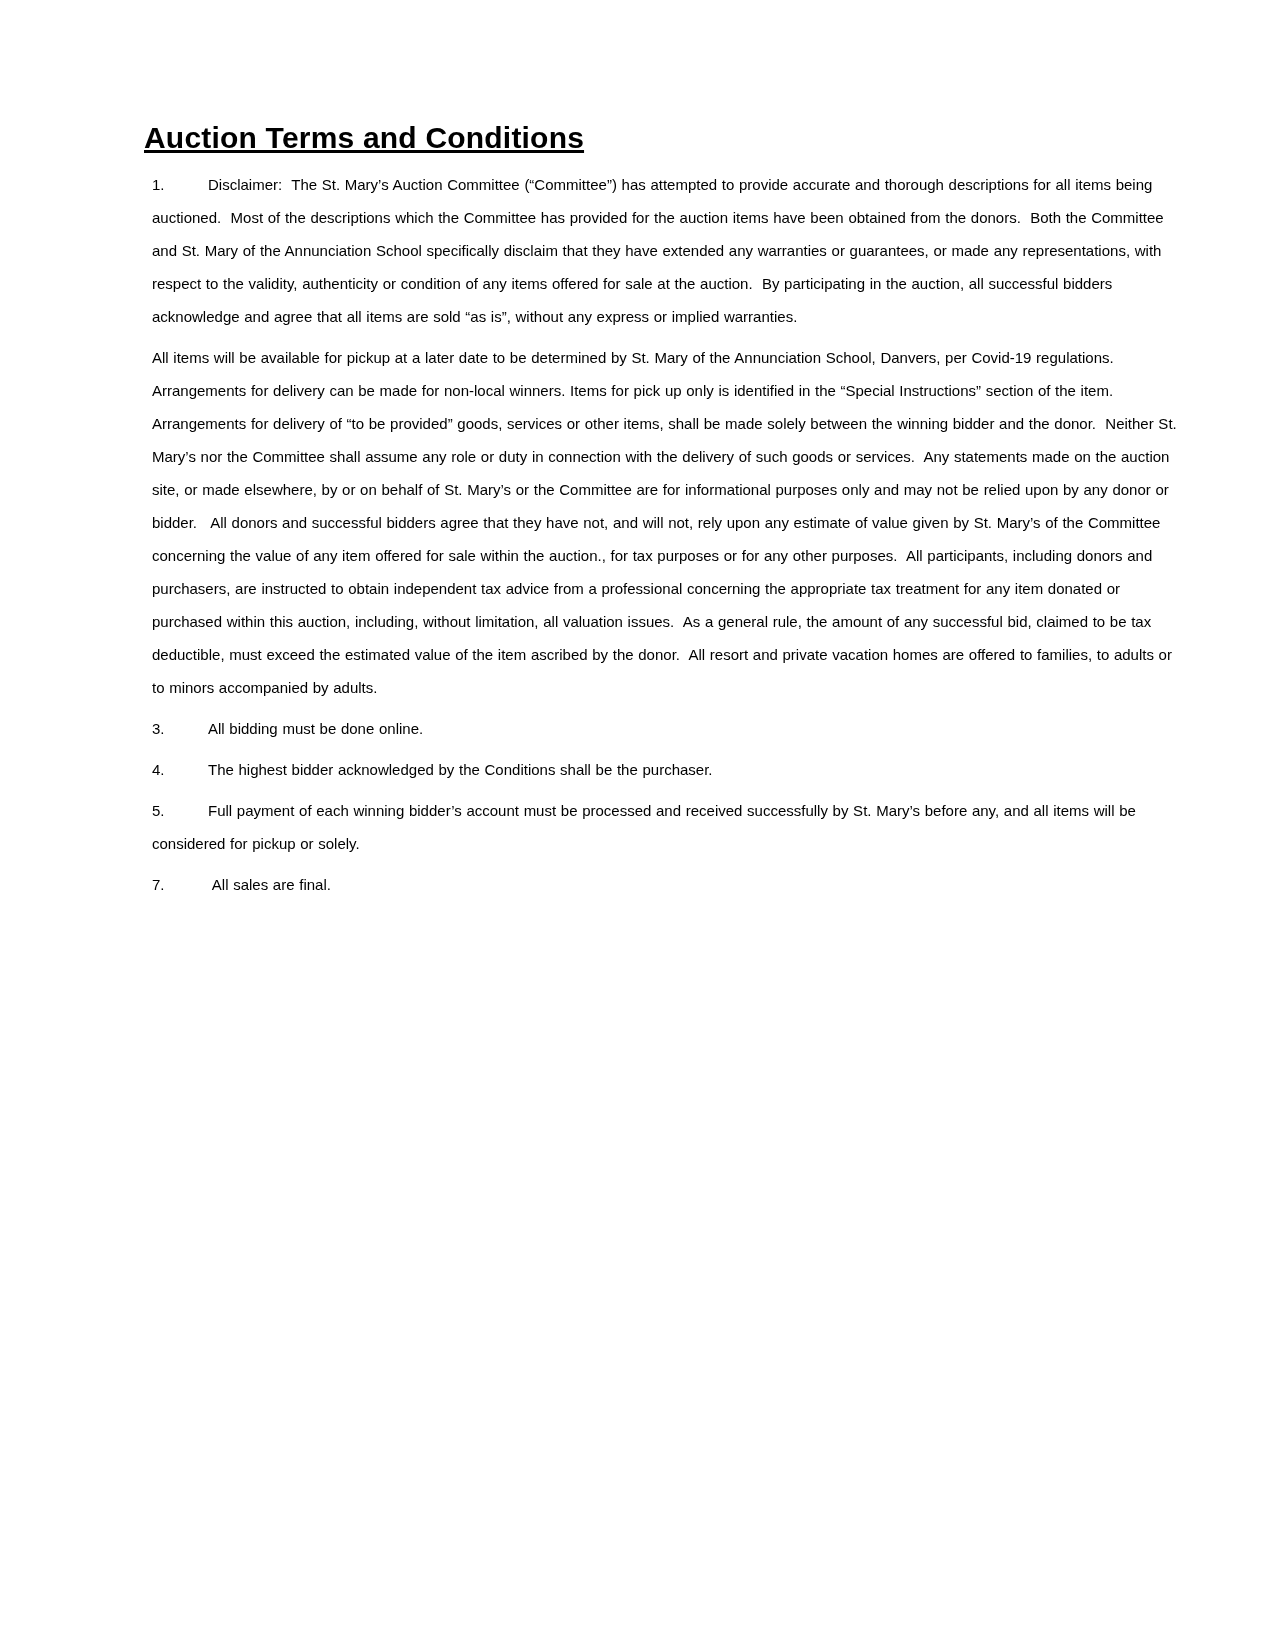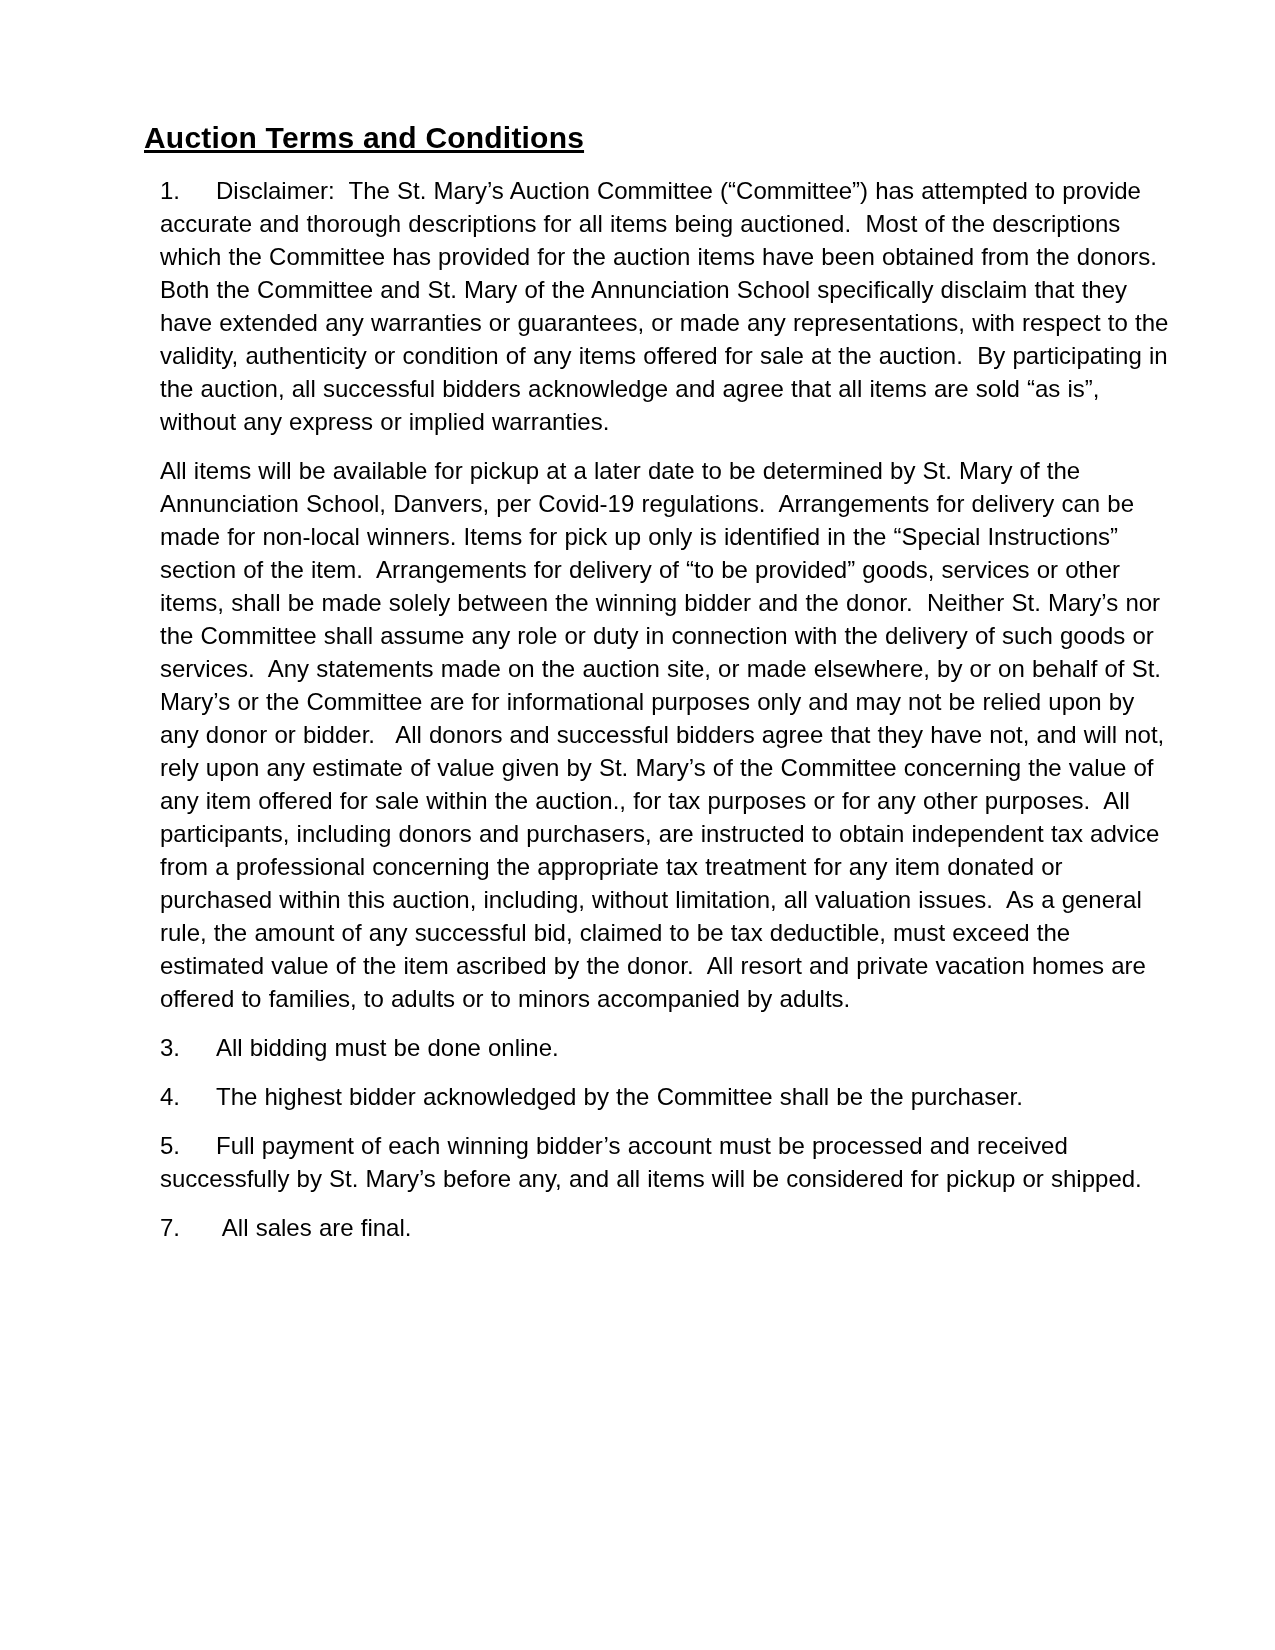--- a/index.html
+++ b/index.html
@@ -20,23 +20,23 @@
   }
   .doc-title {
     font-size: 30px;
     line-height: 40px;
     font-weight: bold;
     text-decoration: underline;
     margin: 0 0 10px 0;
     letter-spacing: 0.2px;
   }
   .para {
-    font-size: 24px;
+    font-size: 15px;
     line-height: 33px;
-    margin: 16px;
+    margin: 8px;
     white-space: pre-wrap;
     word-spacing: 0.5px;
   }
   .num {
     display: inline-block;
     width: 56px;
     white-space: pre;
     vertical-align: top;
   }
 </style>
@@ -47,20 +47,20 @@
 
   <h1 class="doc-title">Auction Terms and Conditions</h1>
 
   <p class="para"><span class="num">1.</span><span>Disclaimer:  The St. Mary’s Auction Committee (“Committee”) has attempted to provide accurate and thorough descriptions for all items being auctioned.  Most of the descriptions which the Committee has provided for the auction items have been obtained from the donors.  Both the Committee and St. Mary of the Annunciation School specifically disclaim that they have extended any warranties or guarantees, or made any representations, with respect to the validity, authenticity or condition of any items offered for sale at the auction.  By participating in the auction, all successful bidders acknowledge and agree that all items are sold “as is”, without any express or implied warranties.</span></p>
 
   <p class="para"><span>All items will be available for pickup at a later date to be determined by St. Mary of the Annunciation School, Danvers, per Covid-19 regulations.  Arrangements for delivery can be made for non-local winners. Items for pick up only is identified in the “Special Instructions” section of the item.  Arrangements for delivery of “to be provided” goods, services or other items, shall be made solely between the winning bidder and the donor.  Neither St. Mary’s nor the Committee shall assume any role or duty in connection with the delivery of such goods or services.  Any statements made on the auction site, or made elsewhere, by or on behalf of St. Mary’s or the Committee are for informational purposes only and may not be relied upon by any donor or bidder.   All donors and successful bidders agree that they have not, and will not, rely upon any estimate of value given by St. Mary’s of the Committee concerning the value of any item offered for sale within the auction., for tax purposes or for any other purposes.  All participants, including donors and purchasers, are instructed to obtain independent tax advice from a professional concerning the appropriate tax treatment for any item donated or purchased within this auction, including, without limitation, all valuation issues.  As a general rule, the amount of any successful bid, claimed to be tax deductible, must exceed the estimated value of the item ascribed by the donor.  All resort and private vacation homes are offered to families, to adults or to minors accompanied by adults.</span></p>
 
 
   <p class="para"><span class="num">3.</span><span>All bidding must be done online.</span></p>
 
-  <p class="para"><span class="num">4.</span><span>The highest bidder acknowledged by the Committee shall be the purchaser.</span></p>
+  <p class="para"><span class="num">4.</span><span>The highest bidder acknowledged by the Conditions shall be the purchaser.</span></p>
 
-  <p class="para"><span class="num">5.</span><span>Full payment of each winning bidder’s account must be processed and received successfully by St. Mary’s before any, and all items will be considered for pickup or shipped.</span></p>
+  <p class="para"><span class="num">5.</span><span>Full payment of each winning bidder’s account must be processed and received successfully by St. Mary’s before any, and all items will be considered for pickup or solely.</span></p>
 
 
   <p class="para"><span class="num">7.</span><span> All sales are final.</span></p>
 
 </div>
 
 </body></html>

